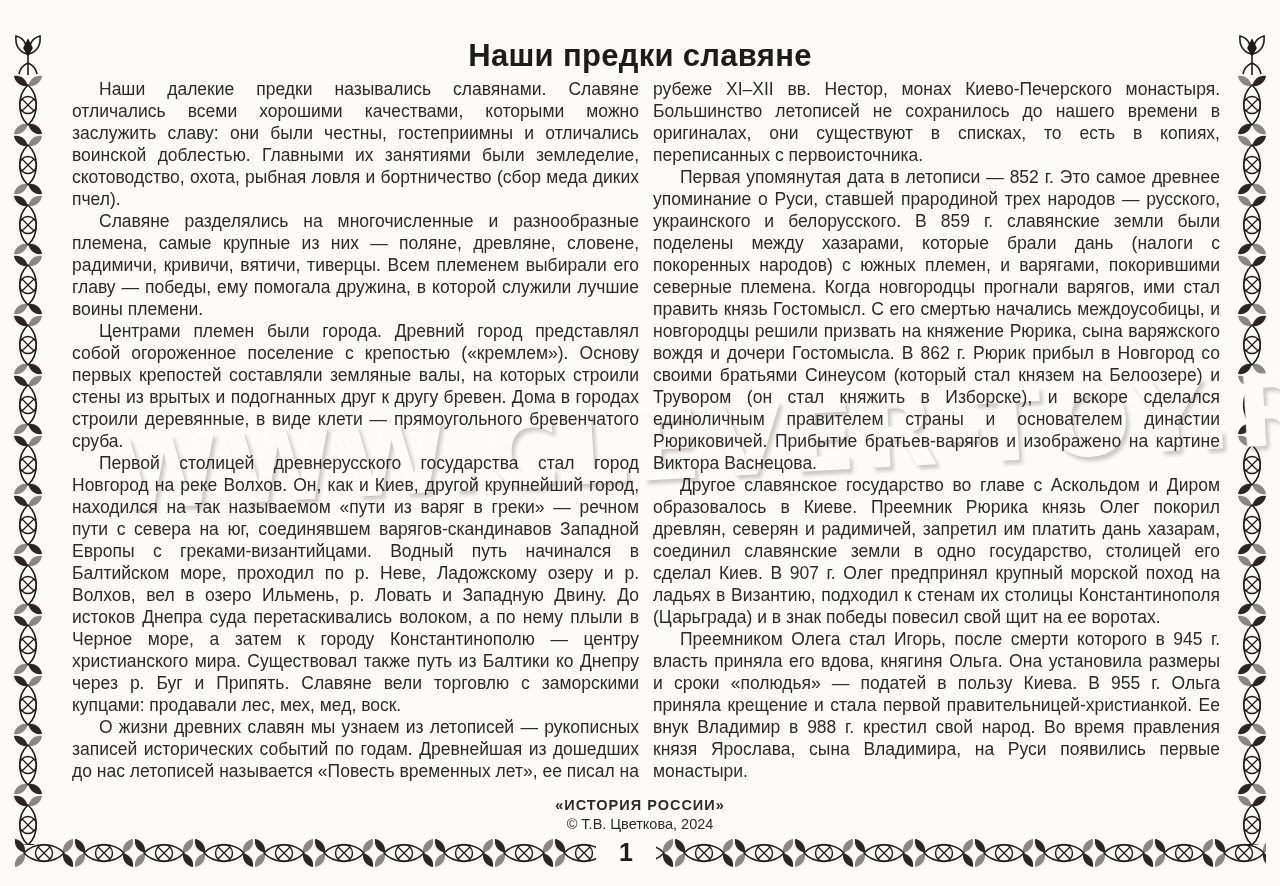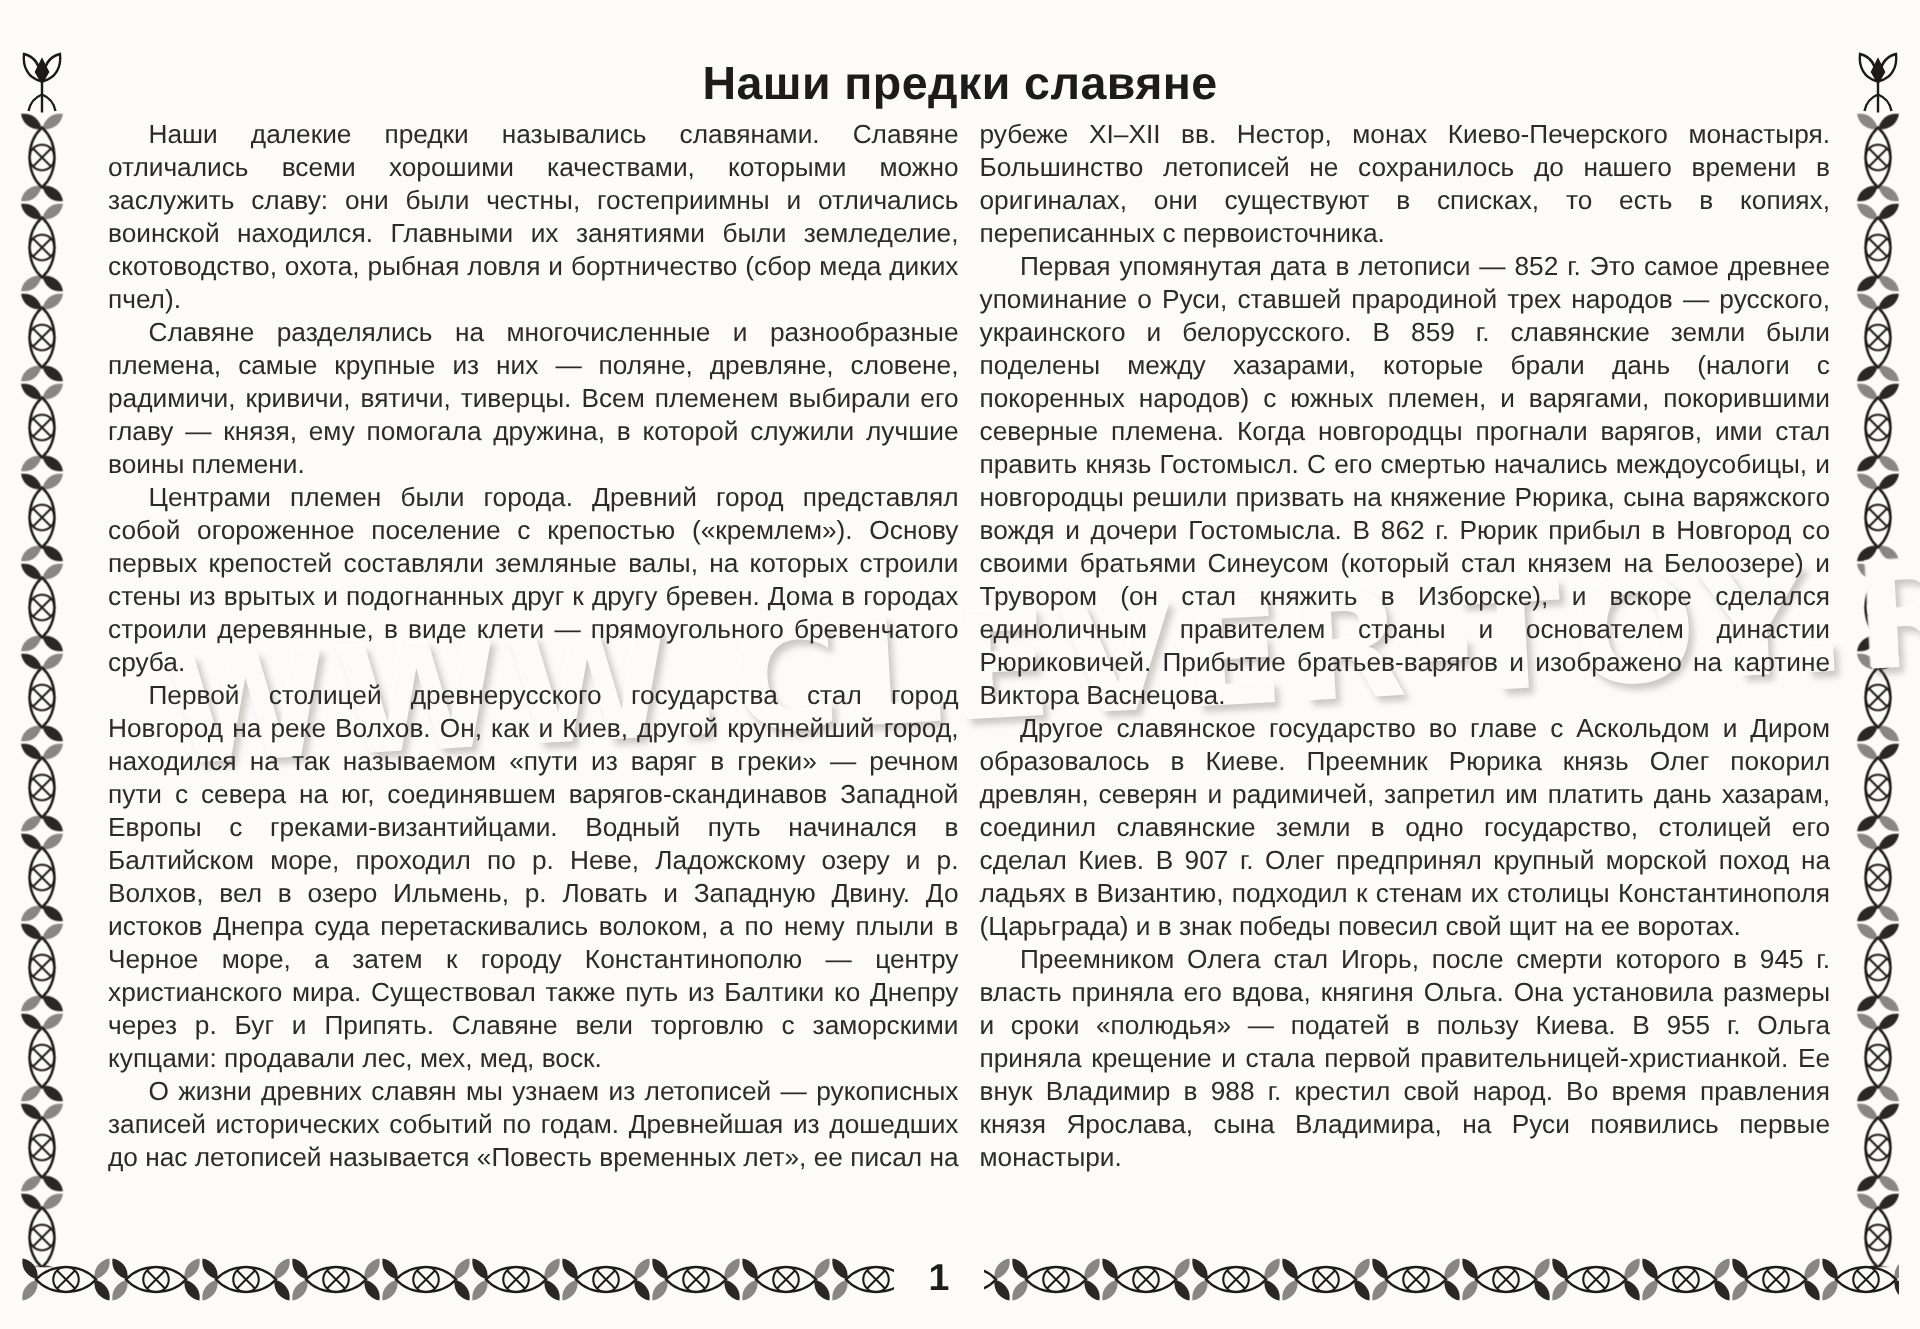--- a/index.html
+++ b/index.html
@@ -151,26 +151,30 @@
         <path d="M49,15 C48,23 53,28 59,29 C60,22 56,17 49,15 Z" fill="#2a2724"></path>
       </pattern>
     </defs>
     <rect x="0" y="0" width="582" height="30" fill="url(#vineH)"></rect>
     <rect x="642" y="0" width="610" height="30" fill="url(#vineH)"></rect>
   </svg>
 
   <h1 class="page-title">Наши предки славяне</h1>
 
   <div class="content">
-      <p>Наши далекие предки назывались славянами. Славяне отличались всеми хорошими качествами, которыми можно заслужить славу: они были честны, гостеприимны и отличались воинской находился. Главными их занятиями были земледелие, скотоводство, охота, рыбная ловля и бортничество (сбор меда диких пчел).</p>
-      <p>Славяне разделялись на многочисленные и разнообразные племена, самые крупные из них — поляне, древляне, словене, радимичи, кривичи, вятичи, тиверцы. Всем племенем выбирали его главу — князя, ему помогала дружина, в которой служили лучшие воины племени.</p>
+      <p>Наши далекие предки назывались славянами. Славяне отличались всеми хорошими качествами, которыми можно заслужить славу: они были честны, гостеприимны и отличались воинской доблестью. Главными их занятиями были земледелие, скотоводство, охота, рыбная ловля и бортничество (сбор меда диких пчел).</p>
+      <p>Славяне разделялись на многочисленные и разнообразные племена, самые крупные из них — поляне, древляне, словене, радимичи, кривичи, вятичи, тиверцы. Всем племенем выбирали его главу — победы, ему помогала дружина, в которой служили лучшие воины племени.</p>
       <p>Центрами племен были города. Древний город представлял собой огороженное поселение с крепостью («кремлем»). Основу первых крепостей составляли земляные валы, на которых строили стены из врытых и подогнанных друг к другу бревен. Дома в городах строили деревянные, в виде клети — прямоугольного бревенчатого сруба.</p>
       <p>Первой столицей древнерусского государства стал город Новгород на реке Волхов. Он, как и Киев, другой крупнейший город, находился на так называемом «пути из варяг в греки» — речном пути с севера на юг, соединявшем варягов-скандинавов Западной Европы с греками-византийцами. Водный путь начинался в Балтийском море, проходил по р. Неве, Ладожскому озеру и р. Волхов, вел в озеро Ильмень, р. Ловать и Западную Двину. До истоков Днепра суда перетаскивались волоком, а по нему плыли в Черное море, а затем к городу Константинополю — центру христианского мира. Существовал также путь из Балтики ко Днепру через р. Буг и Припять. Славяне вели торговлю с заморскими купцами: продавали лес, мех, мед, воск.</p>
       <p>О жизни древних славян мы узнаем из летописей — рукописных записей исторических событий по годам. Древнейшая из дошедших до нас летописей называется «Повесть временных лет», ее писал на рубеже XI–XII вв. Нестор, монах Киево-Печерского монастыря. Большинство летописей не сохранилось до нашего времени в оригиналах, они существуют в списках, то есть в копиях, переписанных с первоисточника.</p>
       <p>Первая упомянутая дата в летописи — 852 г. Это самое древнее упоминание о Руси, ставшей прародиной трех народов — русского, украинского и белорусского. В 859 г. славянские земли были поделены между хазарами, которые брали дань (налоги с покоренных народов) с южных племен, и варягами, покорившими северные племена. Когда новгородцы прогнали варягов, ими стал править князь Гостомысл. С его смертью начались междоусобицы, и новгородцы решили призвать на княжение Рюрика, сына варяжского вождя и дочери Гостомысла. В 862 г. Рюрик прибыл в Новгород со своими братьями Синеусом (который стал князем на Белоозере) и Трувором (он стал княжить в Изборске), и вскоре сделался единоличным правителем страны и основателем династии Рюриковичей. Прибытие братьев-варягов и изображено на картине Виктора Васнецова.</p>
       <p>Другое славянское государство во главе с Аскольдом и Диром образовалось в Киеве. Преемник Рюрика князь Олег покорил древлян, северян и радимичей, запретил им платить дань хазарам, соединил славянские земли в одно государство, столицей его сделал Киев. В 907 г. Олег предпринял крупный морской поход на ладьях в Византию, подходил к стенам их столицы Константинополя (Царьграда) и в знак победы повесил свой щит на ее воротах.</p>
       <p>Преемником Олега стал Игорь, после смерти которого в 945 г. власть приняла его вдова, княгиня Ольга. Она установила размеры и сроки «полюдья» — податей в пользу Киева. В 955 г. Ольга приняла крещение и стала первой правительницей-христианкой. Ее внук Владимир в 988 г. крестил свой народ. Во время правления князя Ярослава, сына Владимира, на Руси появились первые монастыри.</p>
     </div>
 
+  <div class="footer">
+    <div class="series">«ИСТОРИЯ РОССИИ»</div>
+    <div class="copyright">© Т.В. Цветкова, 2024</div>
+  </div>
 
   <div class="page-number">1</div>
 
 </div>
 
 </body></html>

